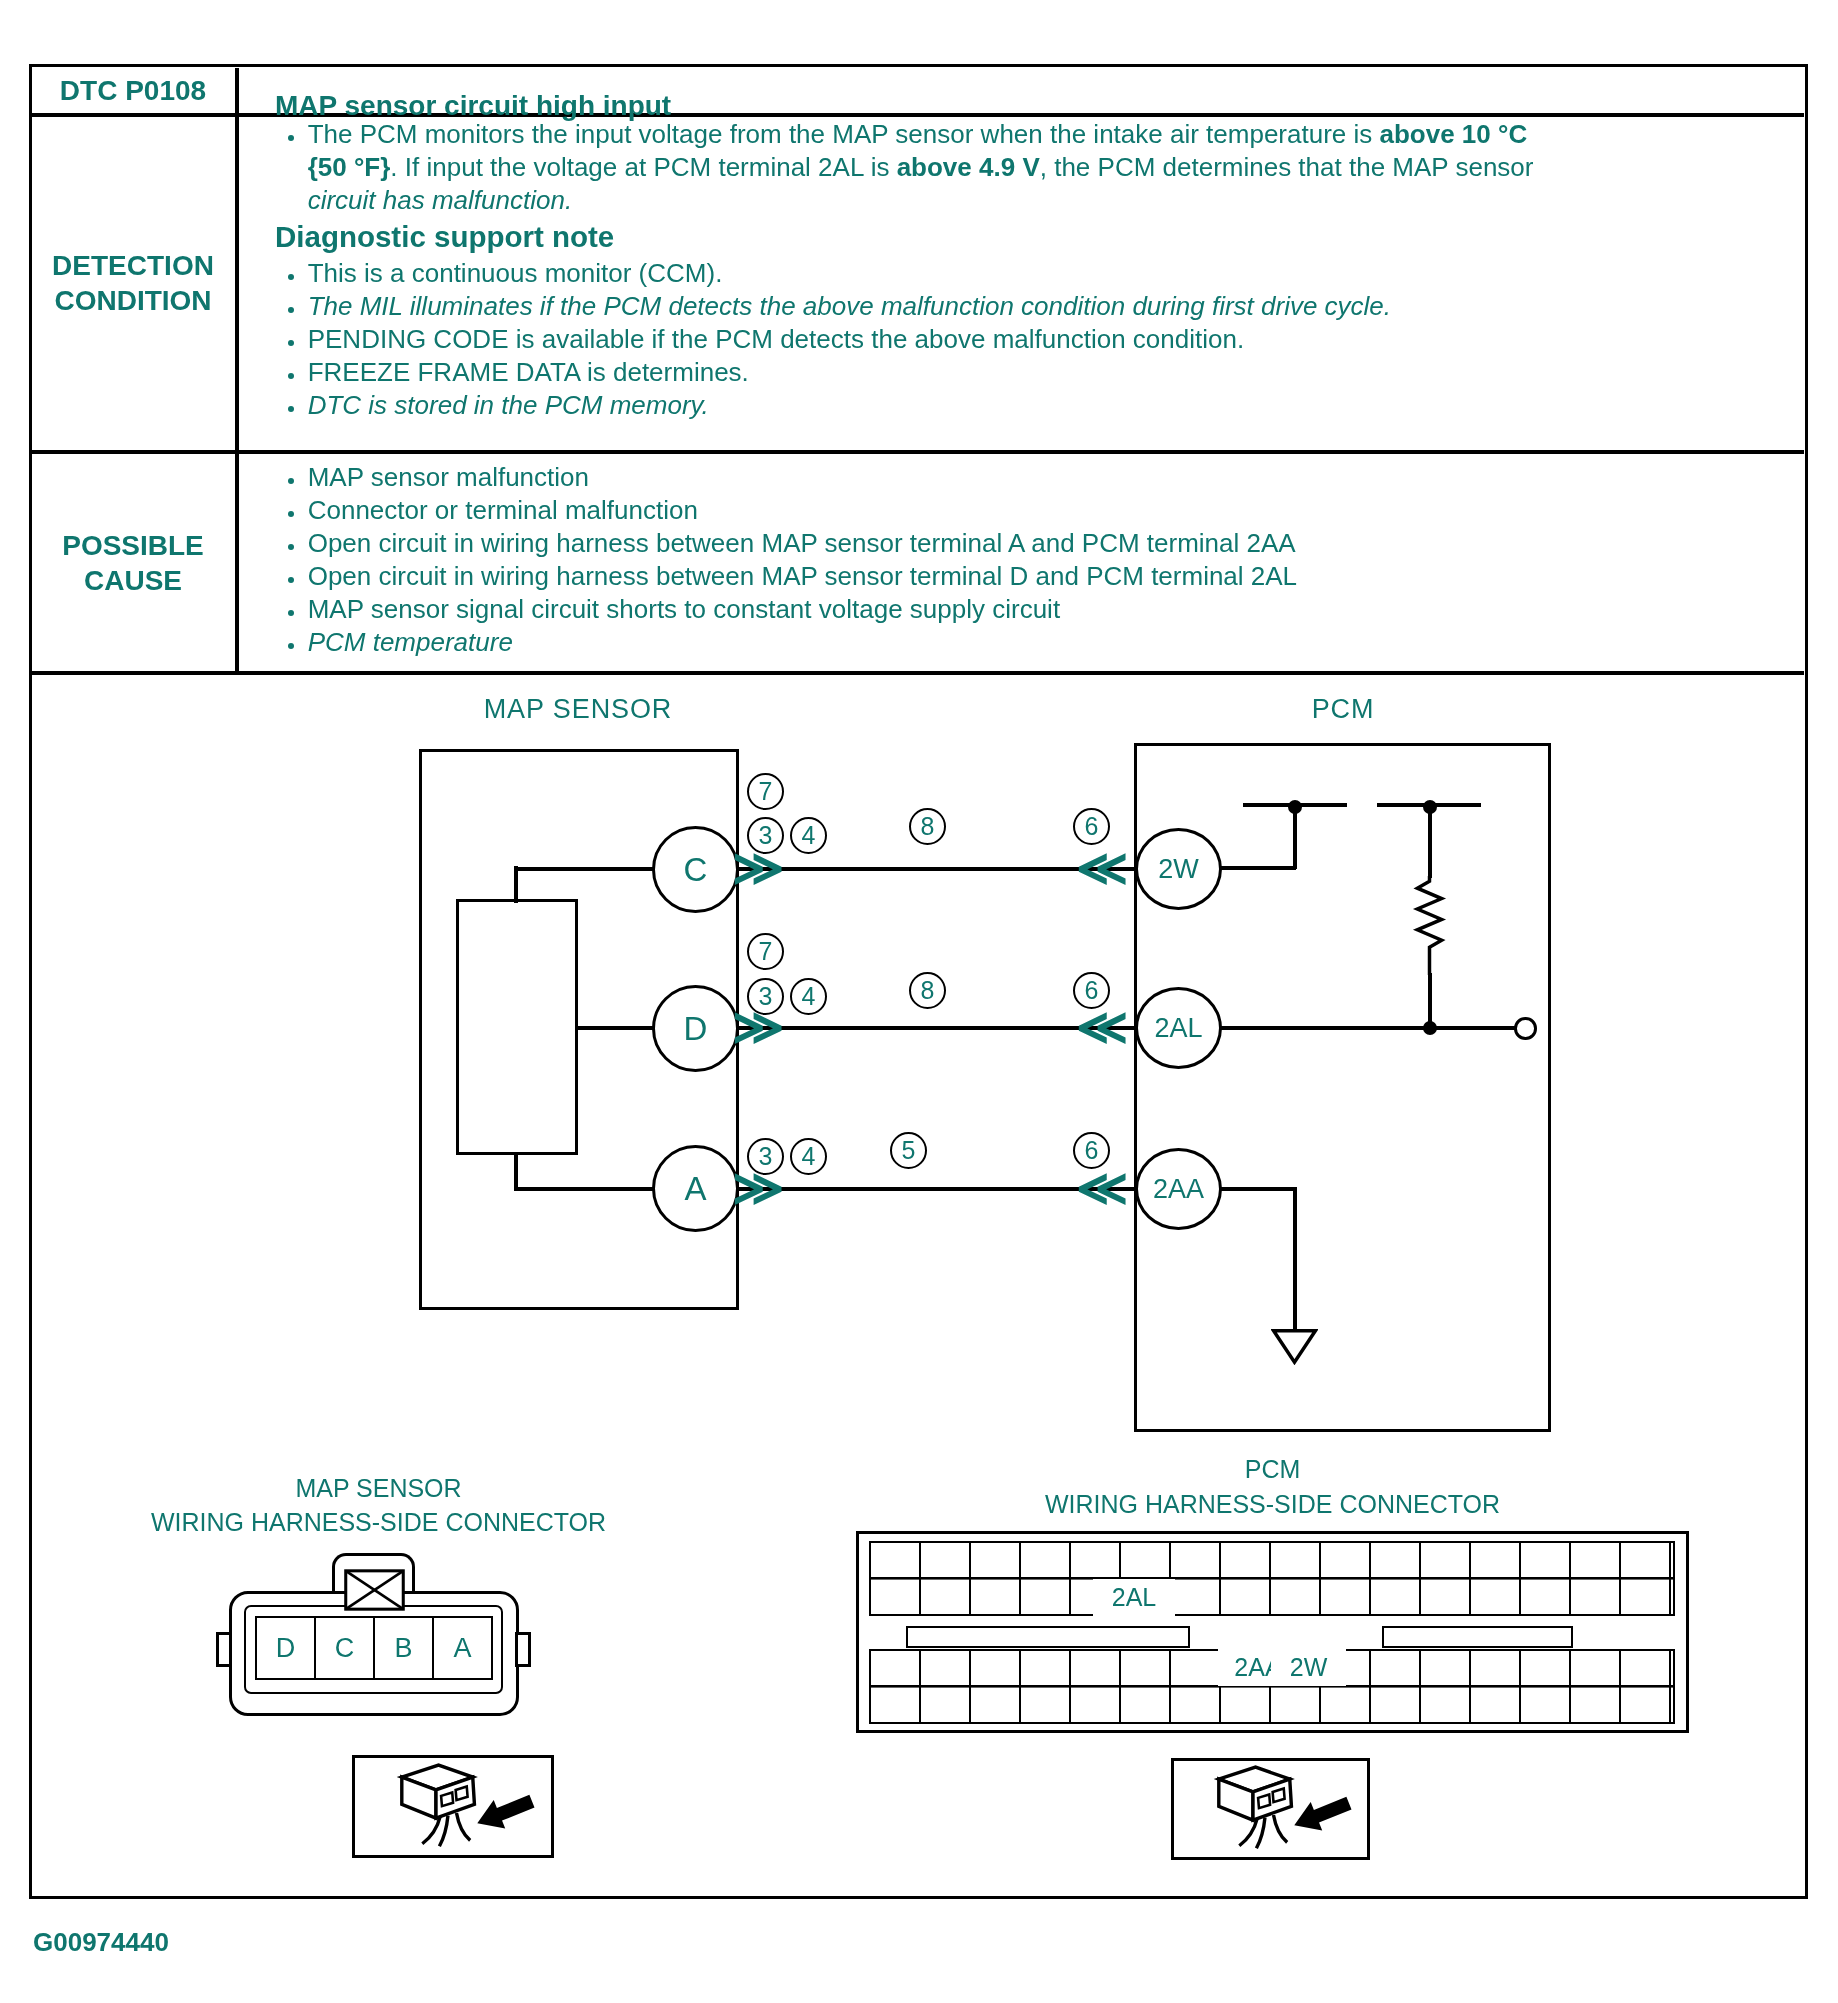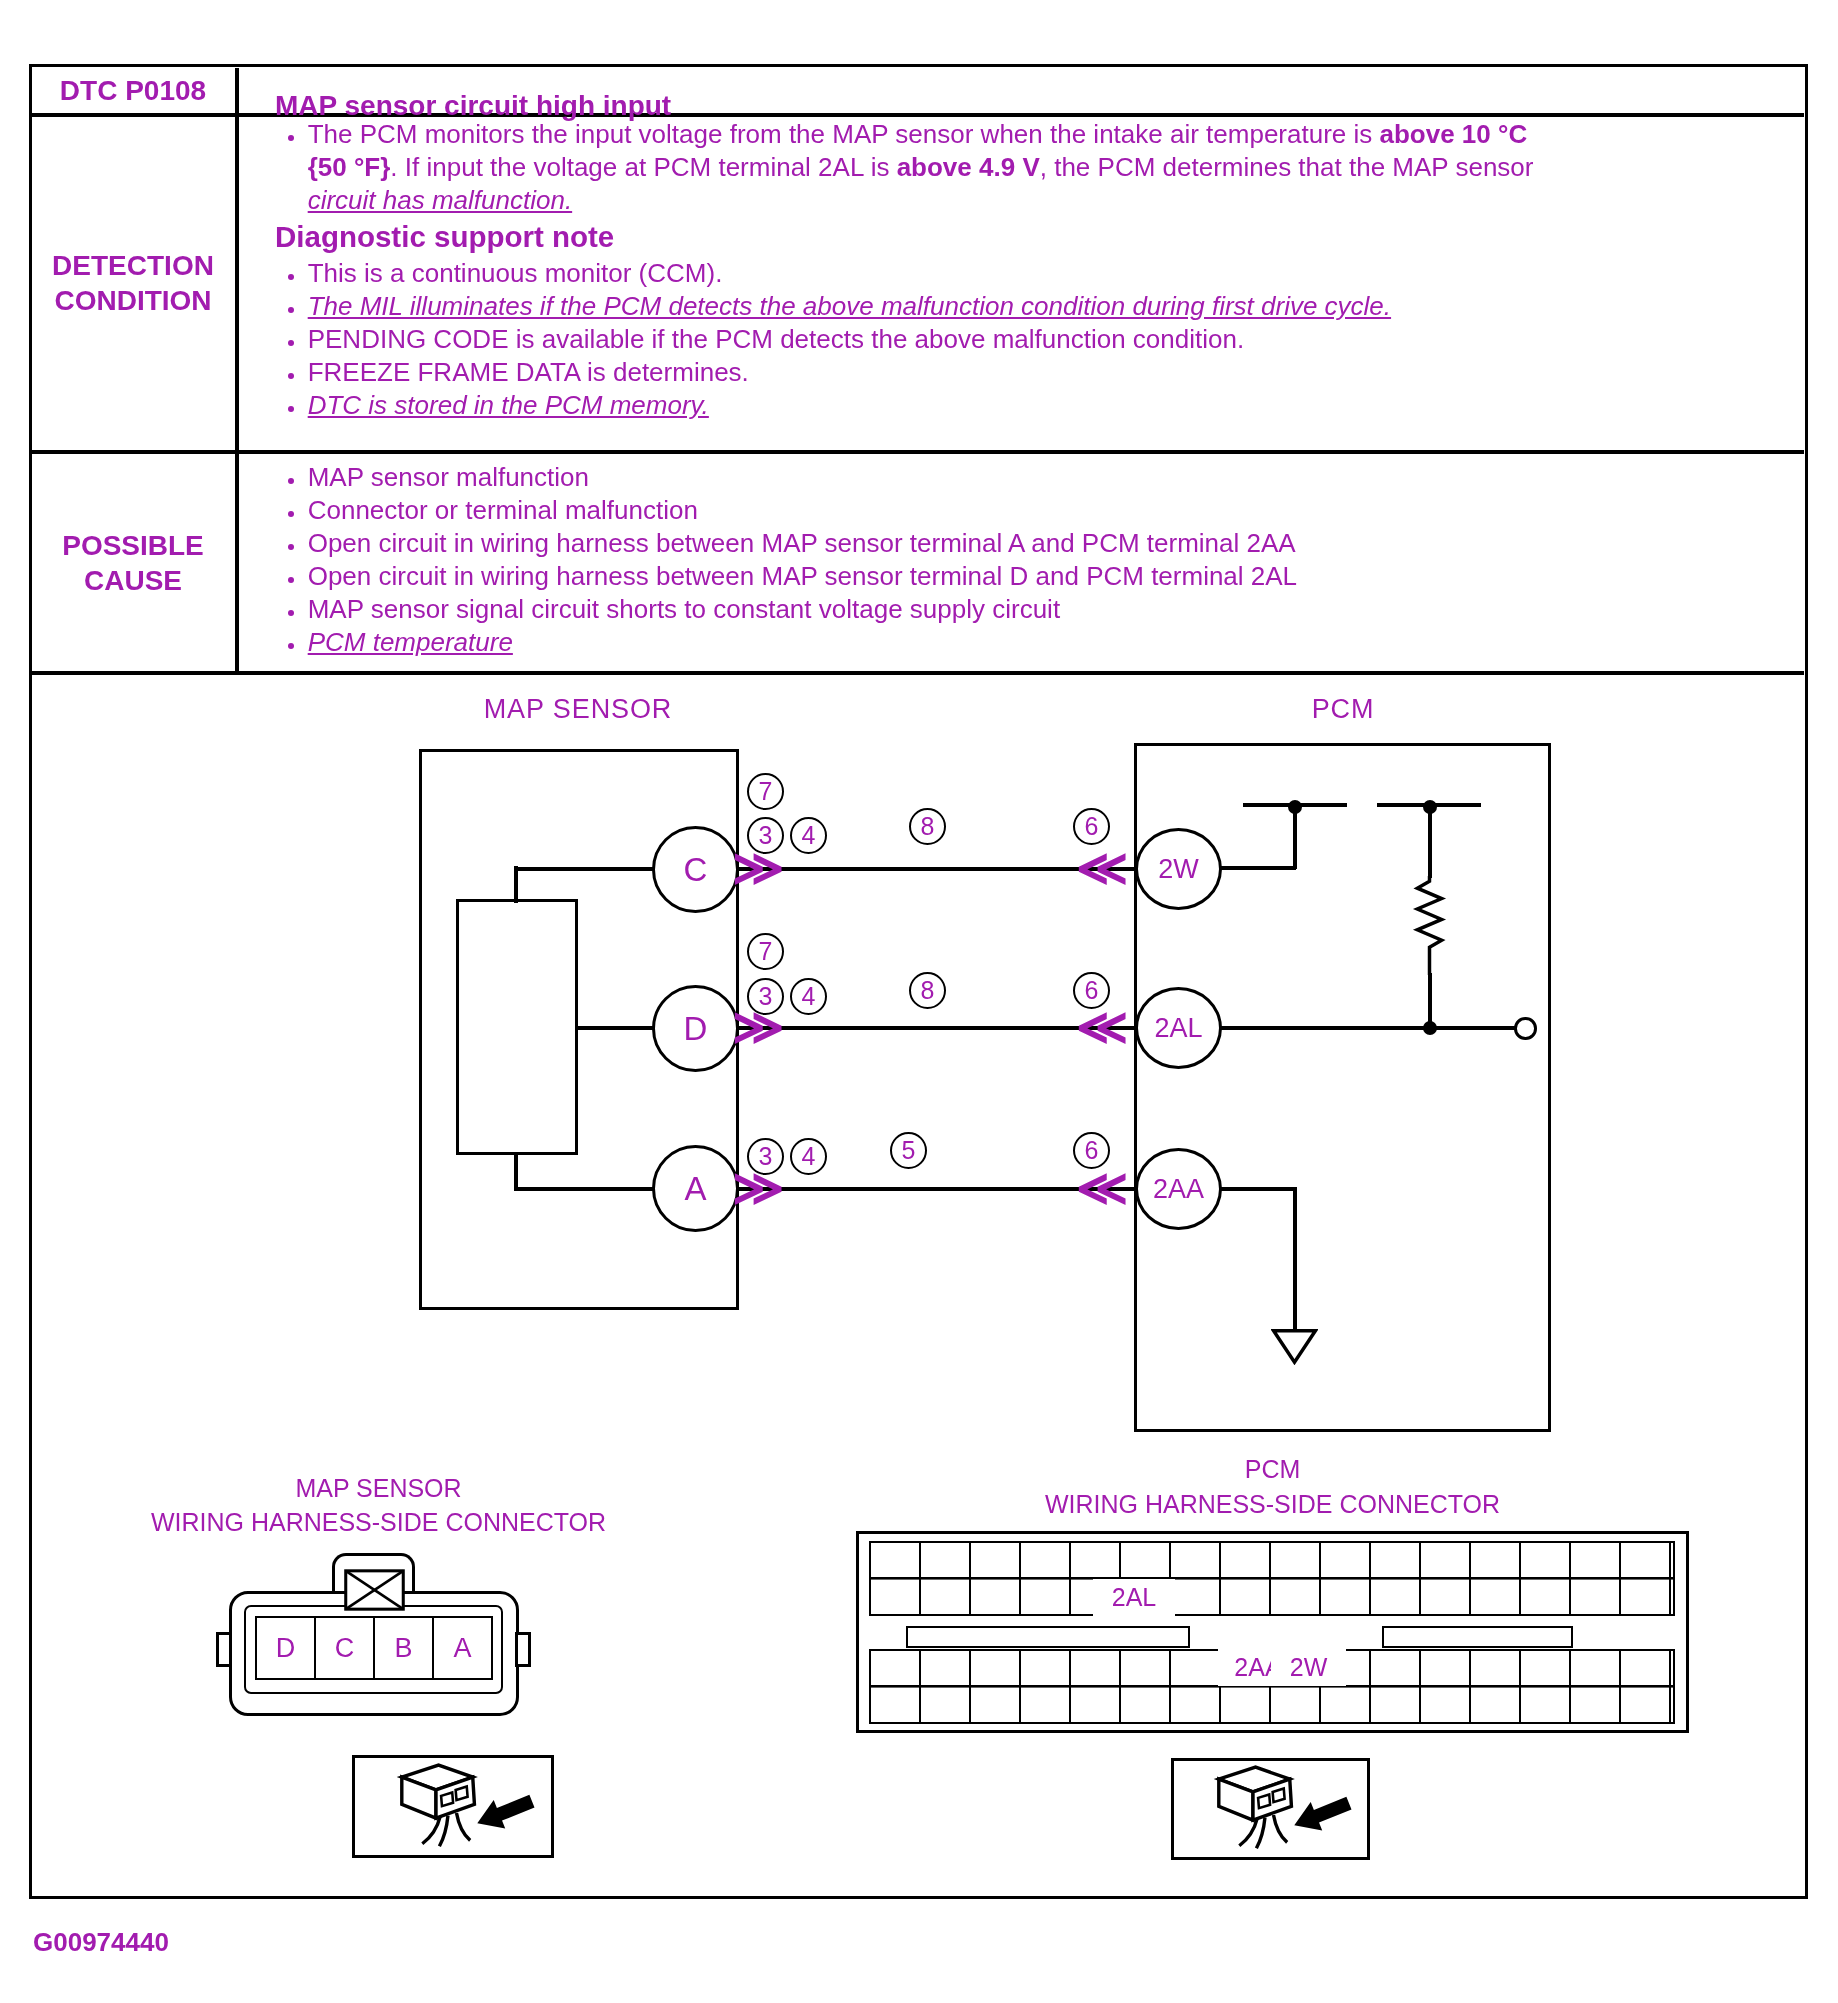--- a/index.html
+++ b/index.html
@@ -1,31 +1,31 @@
 <!DOCTYPE html>
 <html style="font-size:14px"><head>
 <meta charset="utf-8">
 <style>
   html,body { margin:0; padding:0; background:#e8e8e8; }
   .page { position:relative; width:1839px; height:2003px; background:#ffffff;
-          font-family:"Liberation Sans", sans-serif; color:#a21caf; overflow:hidden; }
+          font-family:"Liberation Sans", sans-serif; color:#0f766e; overflow:hidden; }
   .abs  { position:absolute; }
   .line { position:absolute; background:#000; }
   .box  { position:absolute; border:3.5px solid #000; box-sizing:border-box; background:transparent; }
 
   
   .hcell { position:absolute; display:flex; align-items:center; justify-content:center;
            flex-direction:column; font-weight:bold; font-size:28px; line-height:35px; text-align:center; }
   .titlecell { position:absolute; display:flex; align-items:center; font-weight:bold; font-size:28px;margin-top:15px; }
   .content { position:absolute; font-size:26px; line-height:33px; }
   ul.blist { margin:0; padding-left:31px; }
   ul.blist li { padding-left:1.7px; }
   ul.blist li::marker { font-size:19px; }
   .b { font-weight:bold; }
-  .i { font-style:italic;text-decoration:underline; }
+  .i { font-style:italic; }
   .note-heading { font-weight:bold; font-size:29.5px; line-height:40px; }
 
   
   .dlabel { position:absolute; font-size:27px; text-align:center; letter-spacing:0.9px; }
   .term { position:absolute; border:3.5px solid #000; border-radius:50%; background:#fff;
           display:flex; align-items:center; justify-content:center; box-sizing:border-box; }
   .term.mapside { width:87px; height:87px; font-size:33px; }
   .term.pcmside { width:87px; height:82px;  font-size:27px; }
   .badge { position:absolute; width:37px; height:37px; border:2.6px solid #000; border-radius:50%;
            background:#fff; display:flex; align-items:center; justify-content:center;

